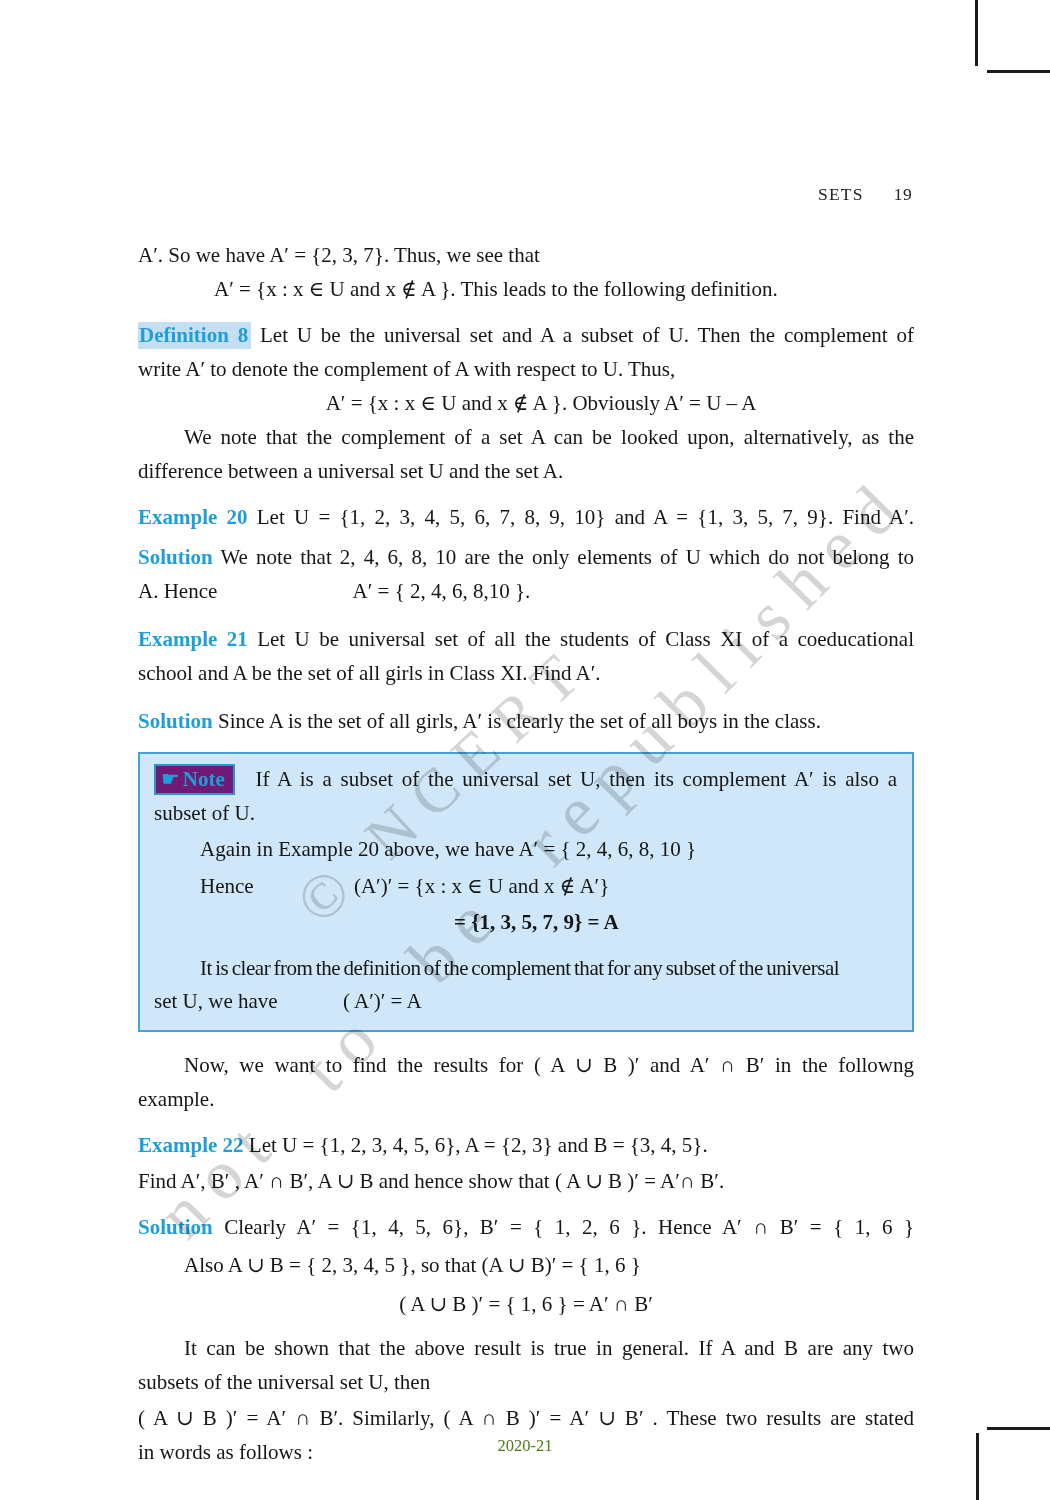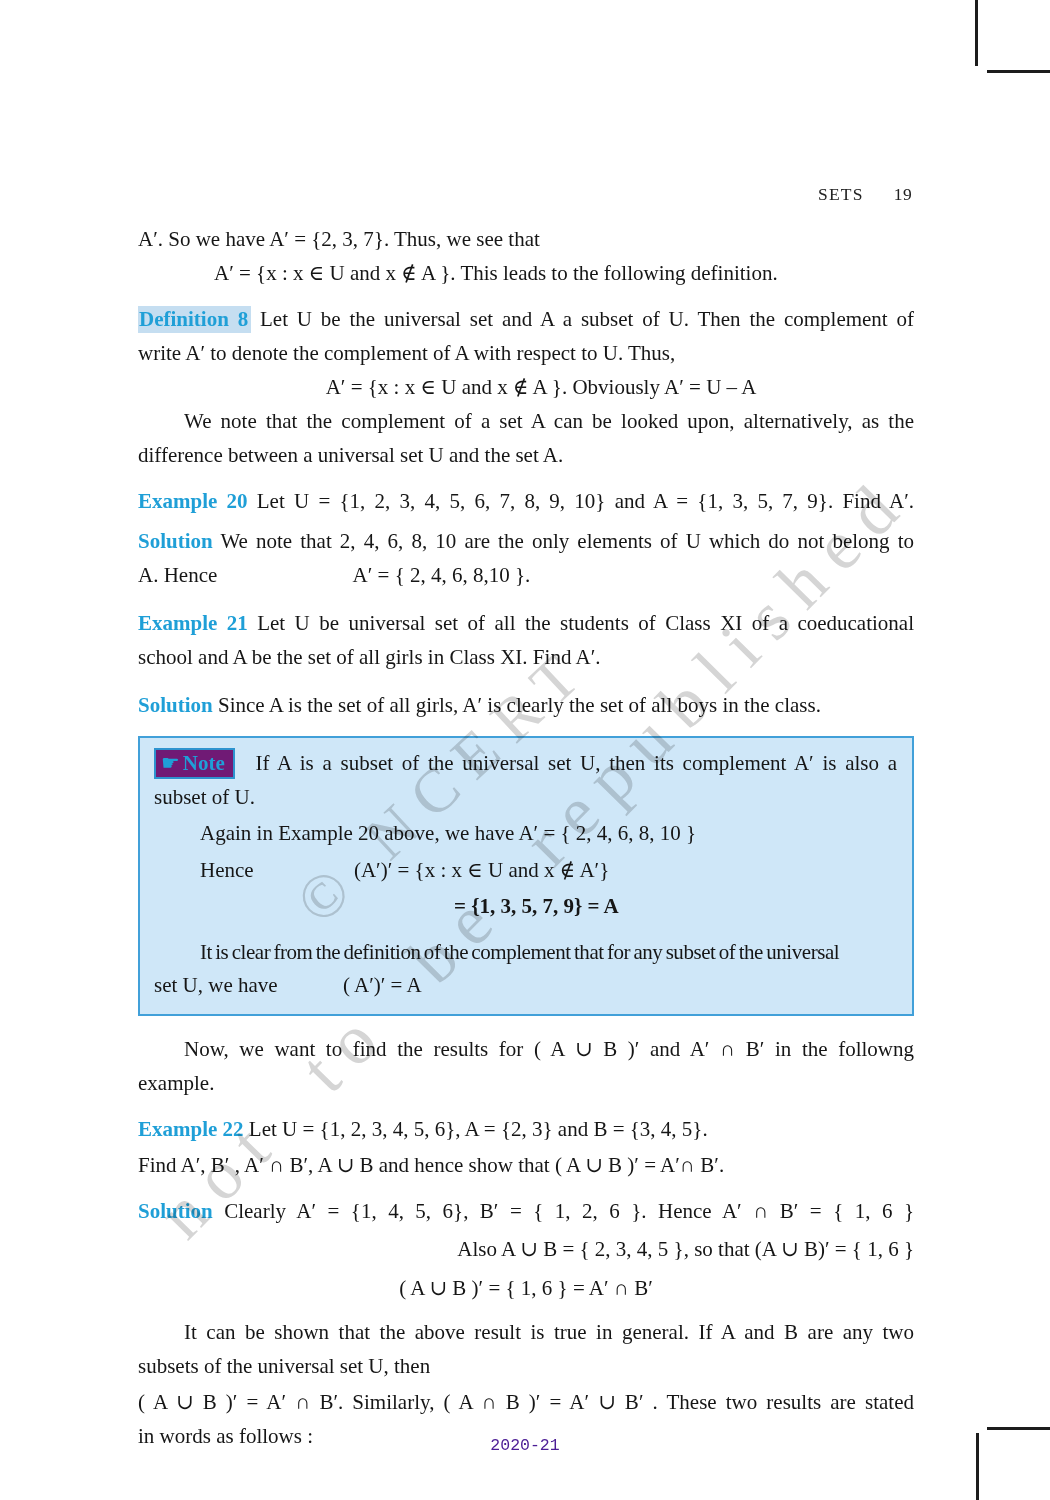--- a/index.html
+++ b/index.html
@@ -17,21 +17,21 @@
 
   
   .runhead{
     position:absolute; top:184px; left:818px; font-size:17.5px;
     letter-spacing:1.2px; color:#222; white-space:nowrap;
   }
   .runhead .folio{margin-left:30px;letter-spacing:.5px;}
 
   
   .content{
-    position:absolute; left:138px; top:222px; width:776px;
+    position:absolute; left:138px; top:238px; width:776px;
     font-size:21px; line-height:34px;
   }
   .line{min-height:34px;}
   .fill{text-align:justify;text-align-last:justify;}
   .indent{text-indent:46px;}
   .center{text-align:center;}
   .label{color:#1f9fd7;font-weight:bold;}
   .hl{background:#c5def1;padding:1px 3px 2px 1px;}
   .eq-gap-130{display:inline-block;margin-left:130px;}
   .eq-gap-95{display:inline-block;margin-left:95px;}
@@ -59,21 +59,21 @@
   .wm{
     position:absolute; z-index:9; pointer-events:none; white-space:nowrap;
     color:#9a9a9a; opacity:.42; mix-blend-mode:multiply;
     font-family:"Liberation Serif",serif; transform-origin:0 0;
   }
   #wm1{left:282px;top:886px;font-size:62px;letter-spacing:16px;transform:rotate(-43deg);}
   #wm2{left:142px;top:1198px;font-size:70px;letter-spacing:17px;word-spacing:30px;transform:rotate(-45.5deg);}
 
   .pagefoot{
     position:absolute; left:0; right:0; top:1436px; text-align:center;
-    font-family:Liberation Mono, monospace; font-size:16.5px; color:#4c1d95;
+    font-family:Liberation Serif, serif; font-size:16.5px; color:#4d7c0f;
   }
 </style>
 </head>
 <body>
 
 <div class="page">
 
   <div class="crop" id="crop-tr-v"></div>
   <div class="crop" id="crop-tr-h"></div>
   <div class="crop" id="crop-br-h"></div>
@@ -161,21 +161,21 @@
         <span>Let U = {1, 2, 3, 4, 5, 6}, A = {2, 3} and B = {3, 4, 5}.</span>
       </div>
       <div class="line" style="margin-top:2px;">Find A′, B′ ,  A′ ∩ B′, A ∪ B and hence show that (  A ∪ B  )′ = A′∩ B′.</div>
     </div>
 
     <div class="mt12">
       <div class="line fill">
         <span class="label">Solution</span>
         <span>Clearly A′ = {1, 4, 5, 6}, B′ = { 1, 2, 6 }. Hence A′ ∩ B′ = { 1, 6 }</span>
       </div>
-      <div class="line" style="margin-top:4px;padding-left:46px;text-align:right;">Also A ∪ B  = { 2, 3, 4, 5 }, so that (A ∪ B)′  = { 1, 6 }</div>
+      <div class="line" style="margin-top:4px;padding-left:46px;">Also A ∪ B  = { 2, 3, 4, 5 }, so that (A ∪ B)′  = { 1, 6 }</div>
       <div class="line center" style="margin-top:5px;">( A ∪ B )′ = { 1, 6 } =  A′ ∩ B′</div>
     </div>
 
     <div class="mt10">
       <div class="line fill indent">It can be shown that the above result is true in general. If A and B are any two</div>
       <div class="line">subsets of the universal set U, then</div>
       <div class="line fill" style="margin-top:2px;">( A ∪ B )′  = A′ ∩ B′. Similarly, ( A ∩ B )′  = A′ ∪ B′ . These two results are stated</div>
       <div class="line">in words as follows :</div>
     </div>
 

